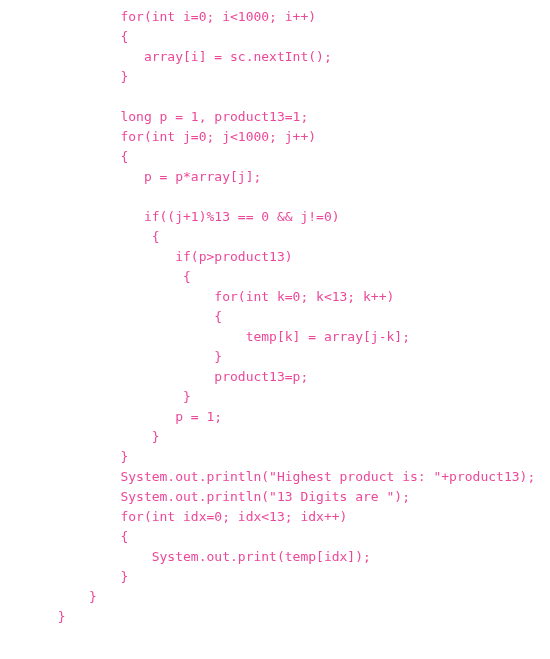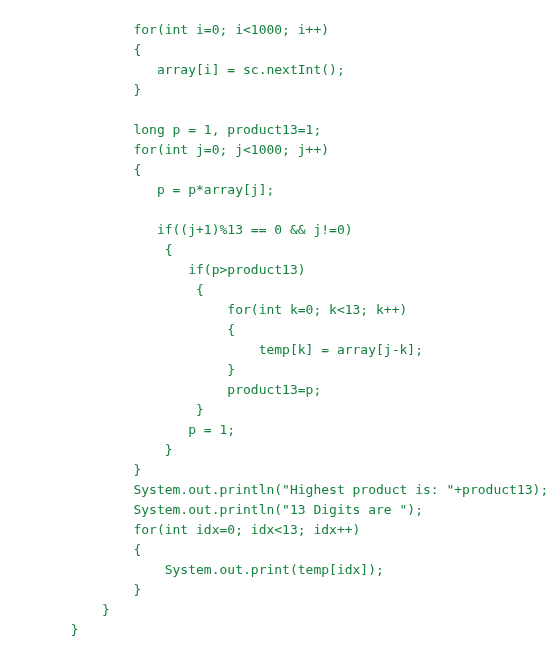--- a/index.html
+++ b/index.html
@@ -4,26 +4,26 @@
 <style>
   html, body {
     margin: 0;
     padding: 0;
     background: #ffffff;
     width: 550px;
     height: 659px;
     overflow: hidden;
   }
   pre.code {
-    margin: 16px;
+    margin: 3px;
     padding: 4px 0 0 0;
     font-family: Arial, Helvetica, sans-serif;
     font-size: 13px;
     line-height: 20px;
-    color: #15803d;
+    color: #ec4899;
     white-space: pre;
   }
 </style>
 </head>
 <body>
 
 <pre class="code"><code>               for(int i=0; i&lt;1000; i++)
                {
                   array[i] = sc.nextInt();
                }

